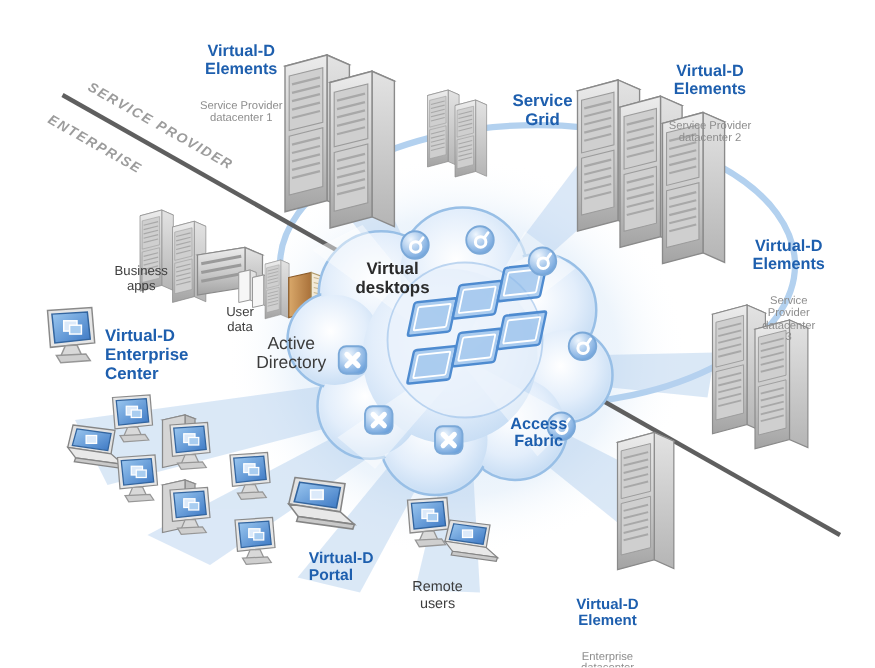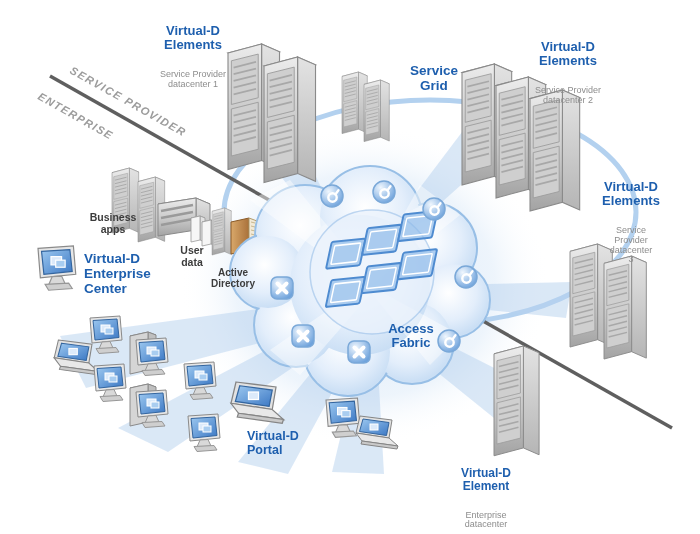--- a/index.html
+++ b/index.html
@@ -6,23 +6,23 @@
   .stage{
     position:relative;width:700px;height:534px;background:#ffffff;overflow:hidden;
     font-family:"Liberation Sans",sans-serif;
     --accent_blue:#1e5fae; --sub_gray:#8d8d8d; --dark_text:#3c3c3c;
     --divider_text:#9c9c9c;
   }
   svg{position:absolute;left:0;top:0;}
   .lbl{position:absolute;text-align:center;line-height:1.1;white-space:pre-line;z-index:6;}
   .lbl .title{display:block;}
   .lbl .sub{display:block;color:var(--sub_gray);font-weight:normal;}
-  .blue{color:var(--accent_blue);font-weight:bold;}
+  .blue{color:var(--accent_blue);font-weight:bold;margin-top:10px;}
   .dark{color:var(--dark_text);font-weight:bold;}
-  .plain{color:var(--dark_text);font-weight:bold;}
+  .plain{color:var(--dark_text);font-weight:normal;}
   .divlbl{
     position:absolute;z-index:5;color:var(--divider_text);
     font-weight:bold;font-style:italic;letter-spacing:1.4px;font-size:11px;
     transform:rotate(29.3deg);transform-origin:left top;white-space:nowrap;
   }
 </style>
 </head>
 <body>
 
 <div class="stage" style="--accent_blue: #1e5fae; --sub_gray: #8d8d8d; --dark_text: #3c3c3c; --divider_text: #9c9c9c; --divider_line: #5f5f5f; --cloud_fill: #d8e7f8; --cloud_stroke: #98bfe6; --screen_blue: #3c78c4; --ring_blue: #b3d1ef;">
@@ -287,41 +287,45 @@
 
   <div class="lbl" style="left:594px;top:162px;width:74px;">
     <span class="title blue" style="font-size:13px;">Virtual-D
 Elements</span>
     <span class="sub" style="font-size:9px;">Service
 Provider
 datacenter
 3</span>
   </div>
 
-
-  <div class="lbl blue" style="left:380px;top:322px;width:62px;font-size:13px;">Access
+  <div class="lbl dark" style="left:272px;top:208px;width:84px;font-size:13.5px;color:#2b2b2b;">Virtual
+desktops</div>
+
+  <div class="lbl blue" style="left:400px;top:322px;width:62px;font-size:13px;">Access
 Fabric</div>
 
   <div class="lbl plain" style="left:84px;top:212px;width:58px;font-size:10.5px;">Business
 apps</div>
 
   <div class="lbl plain" style="left:170px;top:245px;width:44px;font-size:10.5px;">User
 data</div>
 
-  <div class="lbl plain" style="left:202px;top:267px;width:62px;font-size:10px;">Active
+  <div class="lbl plain" style="left:202px;top:267px;width:62px;font-size:14px;">Active
 Directory</div>
 
   <div class="lbl blue" style="left:84px;top:252px;width:92px;font-size:13.5px;text-align:left;">Virtual-D
 Enterprise
 Center</div>
 
 
   <div class="lbl blue" style="left:247px;top:430px;width:80px;font-size:12.5px;text-align:left;">Virtual-D
 Portal</div>
 
+  <div class="lbl plain" style="left:308px;top:464px;width:84px;font-size:11.5px;">Remote
+users</div>
 
   <div class="lbl" style="left:446px;top:449px;width:80px;">
     <span class="title blue" style="font-size:12px;">Virtual-D
 Element</span>
     <span class="sub" style="font-size:9px;">Enterprise
 datacenter</span>
   </div>
 
 </div>
 

